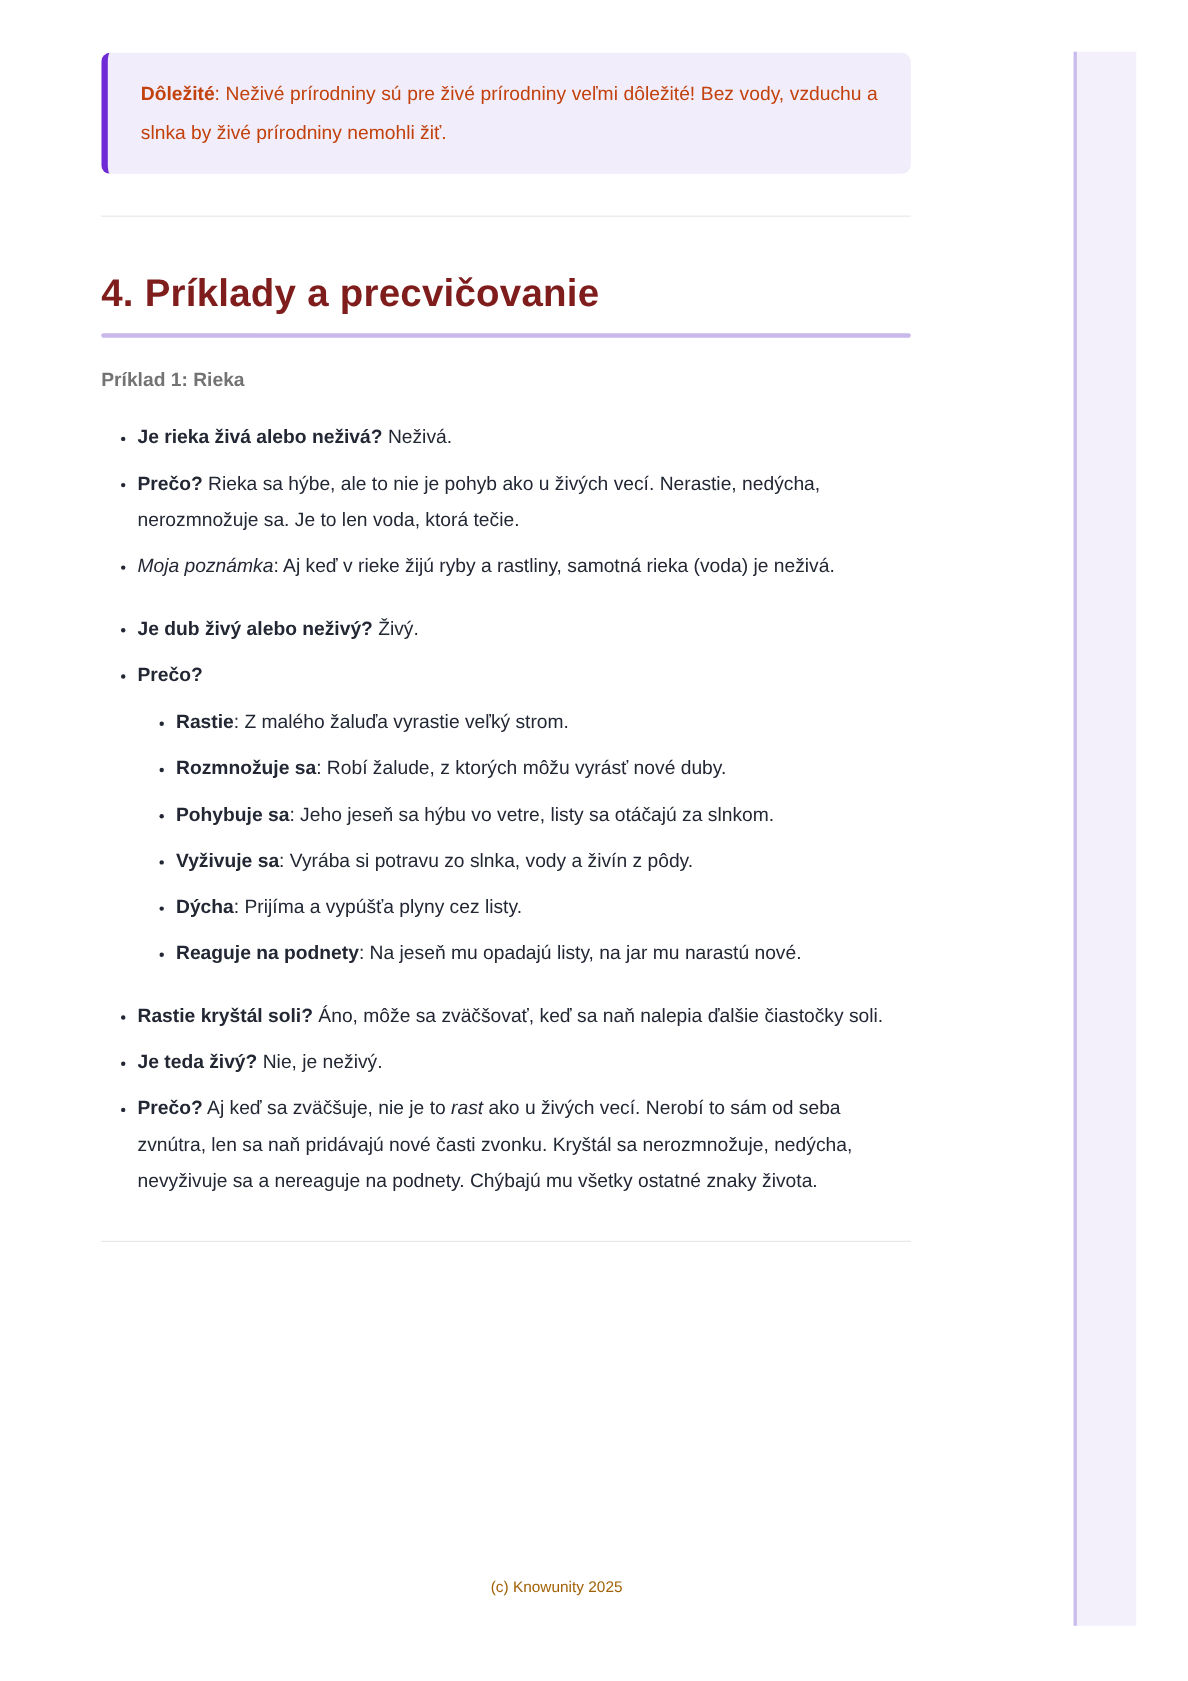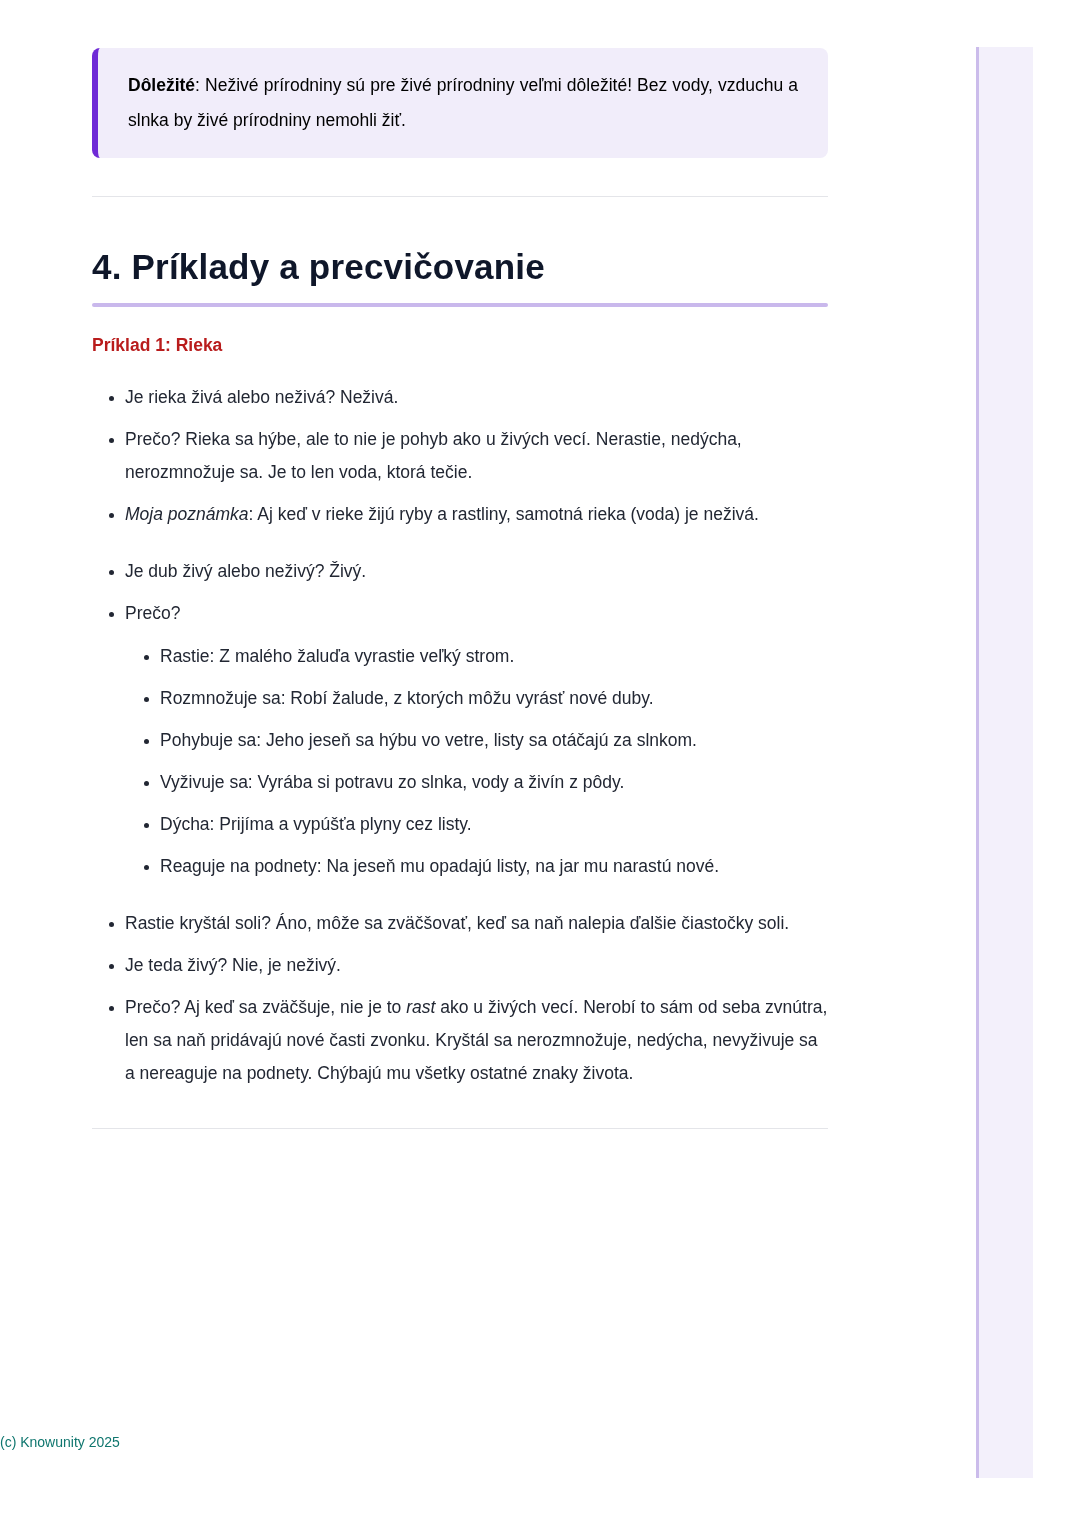--- a/index.html
+++ b/index.html
@@ -22,87 +22,87 @@
     background: #f1edfa;
     border-left: 6px solid #6f2ad6;
     border-radius: 8px;
     padding: 20px 30px;
   }
   .callout p {
     margin: 0;
     font-size: 17.5px;
     line-height: 35px;
     text-align: justify;
-    color: #000000;
+    color: #c2410c;
   }
   .callout strong { font-weight: 700; }
   .divider {
     border: none;
     border-top: 1px solid #e4e5e9;
     margin: 38px 0 0 0;
   }
   h2.section-title {
     margin: 52px 0 0 0;
     font-size: 35px;
     line-height: 1.05;
     font-weight: 700;
-    color: #0f172a;
+    color: #7f1d1d;
     letter-spacing: 0.2px;
   }
   .heading-underline {
     margin-top: 17px;
     height: 4px;
     background: #c9b8ec;
     border-radius: 2px;
   }
   p.intro {
     margin: 25px 0 0 0;
     font-size: 17.5px;
     line-height: 33px;
   }
   h3.example-heading {
     margin: 26px 0 0 0;
     font-size: 17.5px;
     line-height: 24px;
     font-weight: 700;
-    color: #b91c1c;
+    color: #737373;
   }
   ul.bullets {
     margin: 24px 0 0 0;
     padding-left: 33px;
     list-style: disc;
   }
   ul.bullets li {
     font-size: 17.5px;
     line-height: 33px;
     margin: 0 0 9px 0;
   }
   ul.bullets li::marker { color: #222733; font-size: 15px; }
   ul.sub-bullets {
     margin: 10px 0 12px 0;
     padding-left: 35px;
     list-style: disc;
   }
-  .seg-bold { font-weight: 400; }
+  .seg-bold { font-weight: 700; }
   .seg-italic { font-style: italic; }
   .side-strip {
     position: absolute;
     left: 976px; top: 47px;
     width: 57px; height: 1431px;
     background: #f3f0fb;
     border-left: 3px solid #cbbceb;
     z-index: 1;
   }
   .page-footer {
     position: absolute;
     top: 1434px; left: 0;
     width: 1012px;
-    text-align: left;
+    text-align: center;
     font-size: 14px;
-    color: #0f766e;
+    color: #a16207;
     z-index: 2;
   }
 </style>
 </head>
 <body>
 
 <div class="content">
 
   <div class="callout">
     <p><strong class="seg-bold">Dôležité</strong><span>: Neživé prírodniny sú pre živé prírodniny veľmi dôležité! Bez vody, vzduchu a slnka by živé prírodniny nemohli žiť.</span></p>

